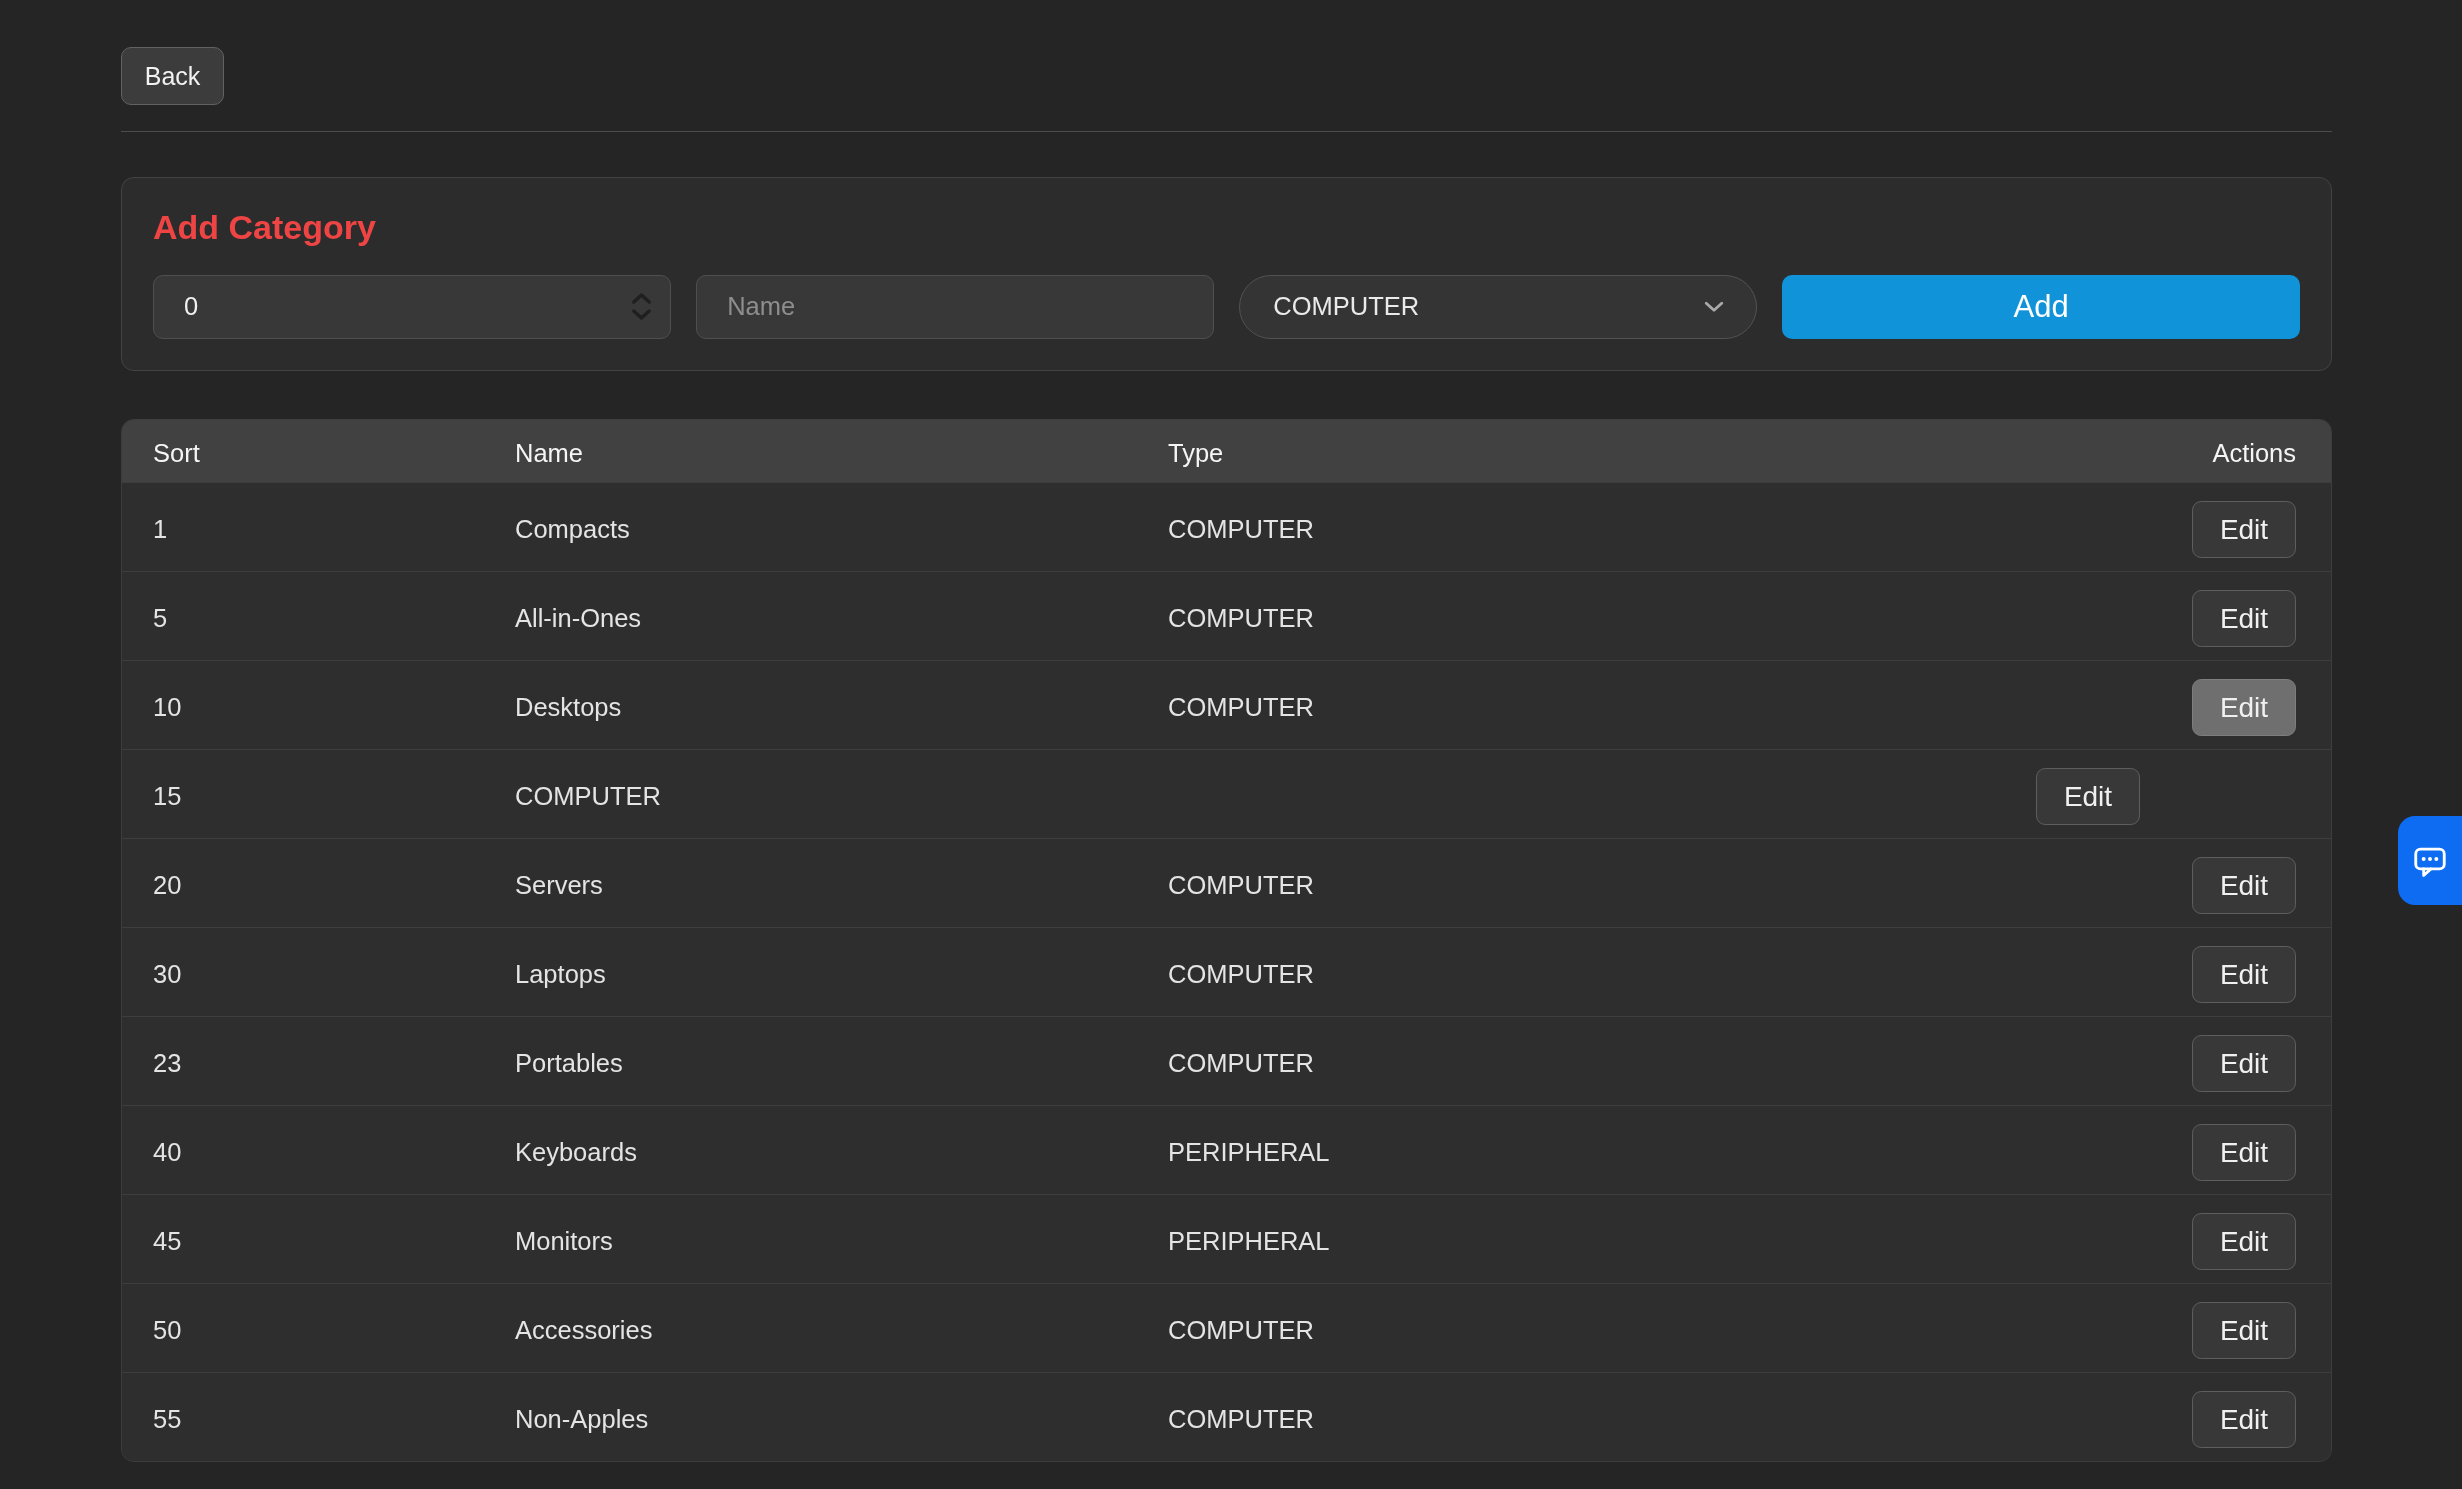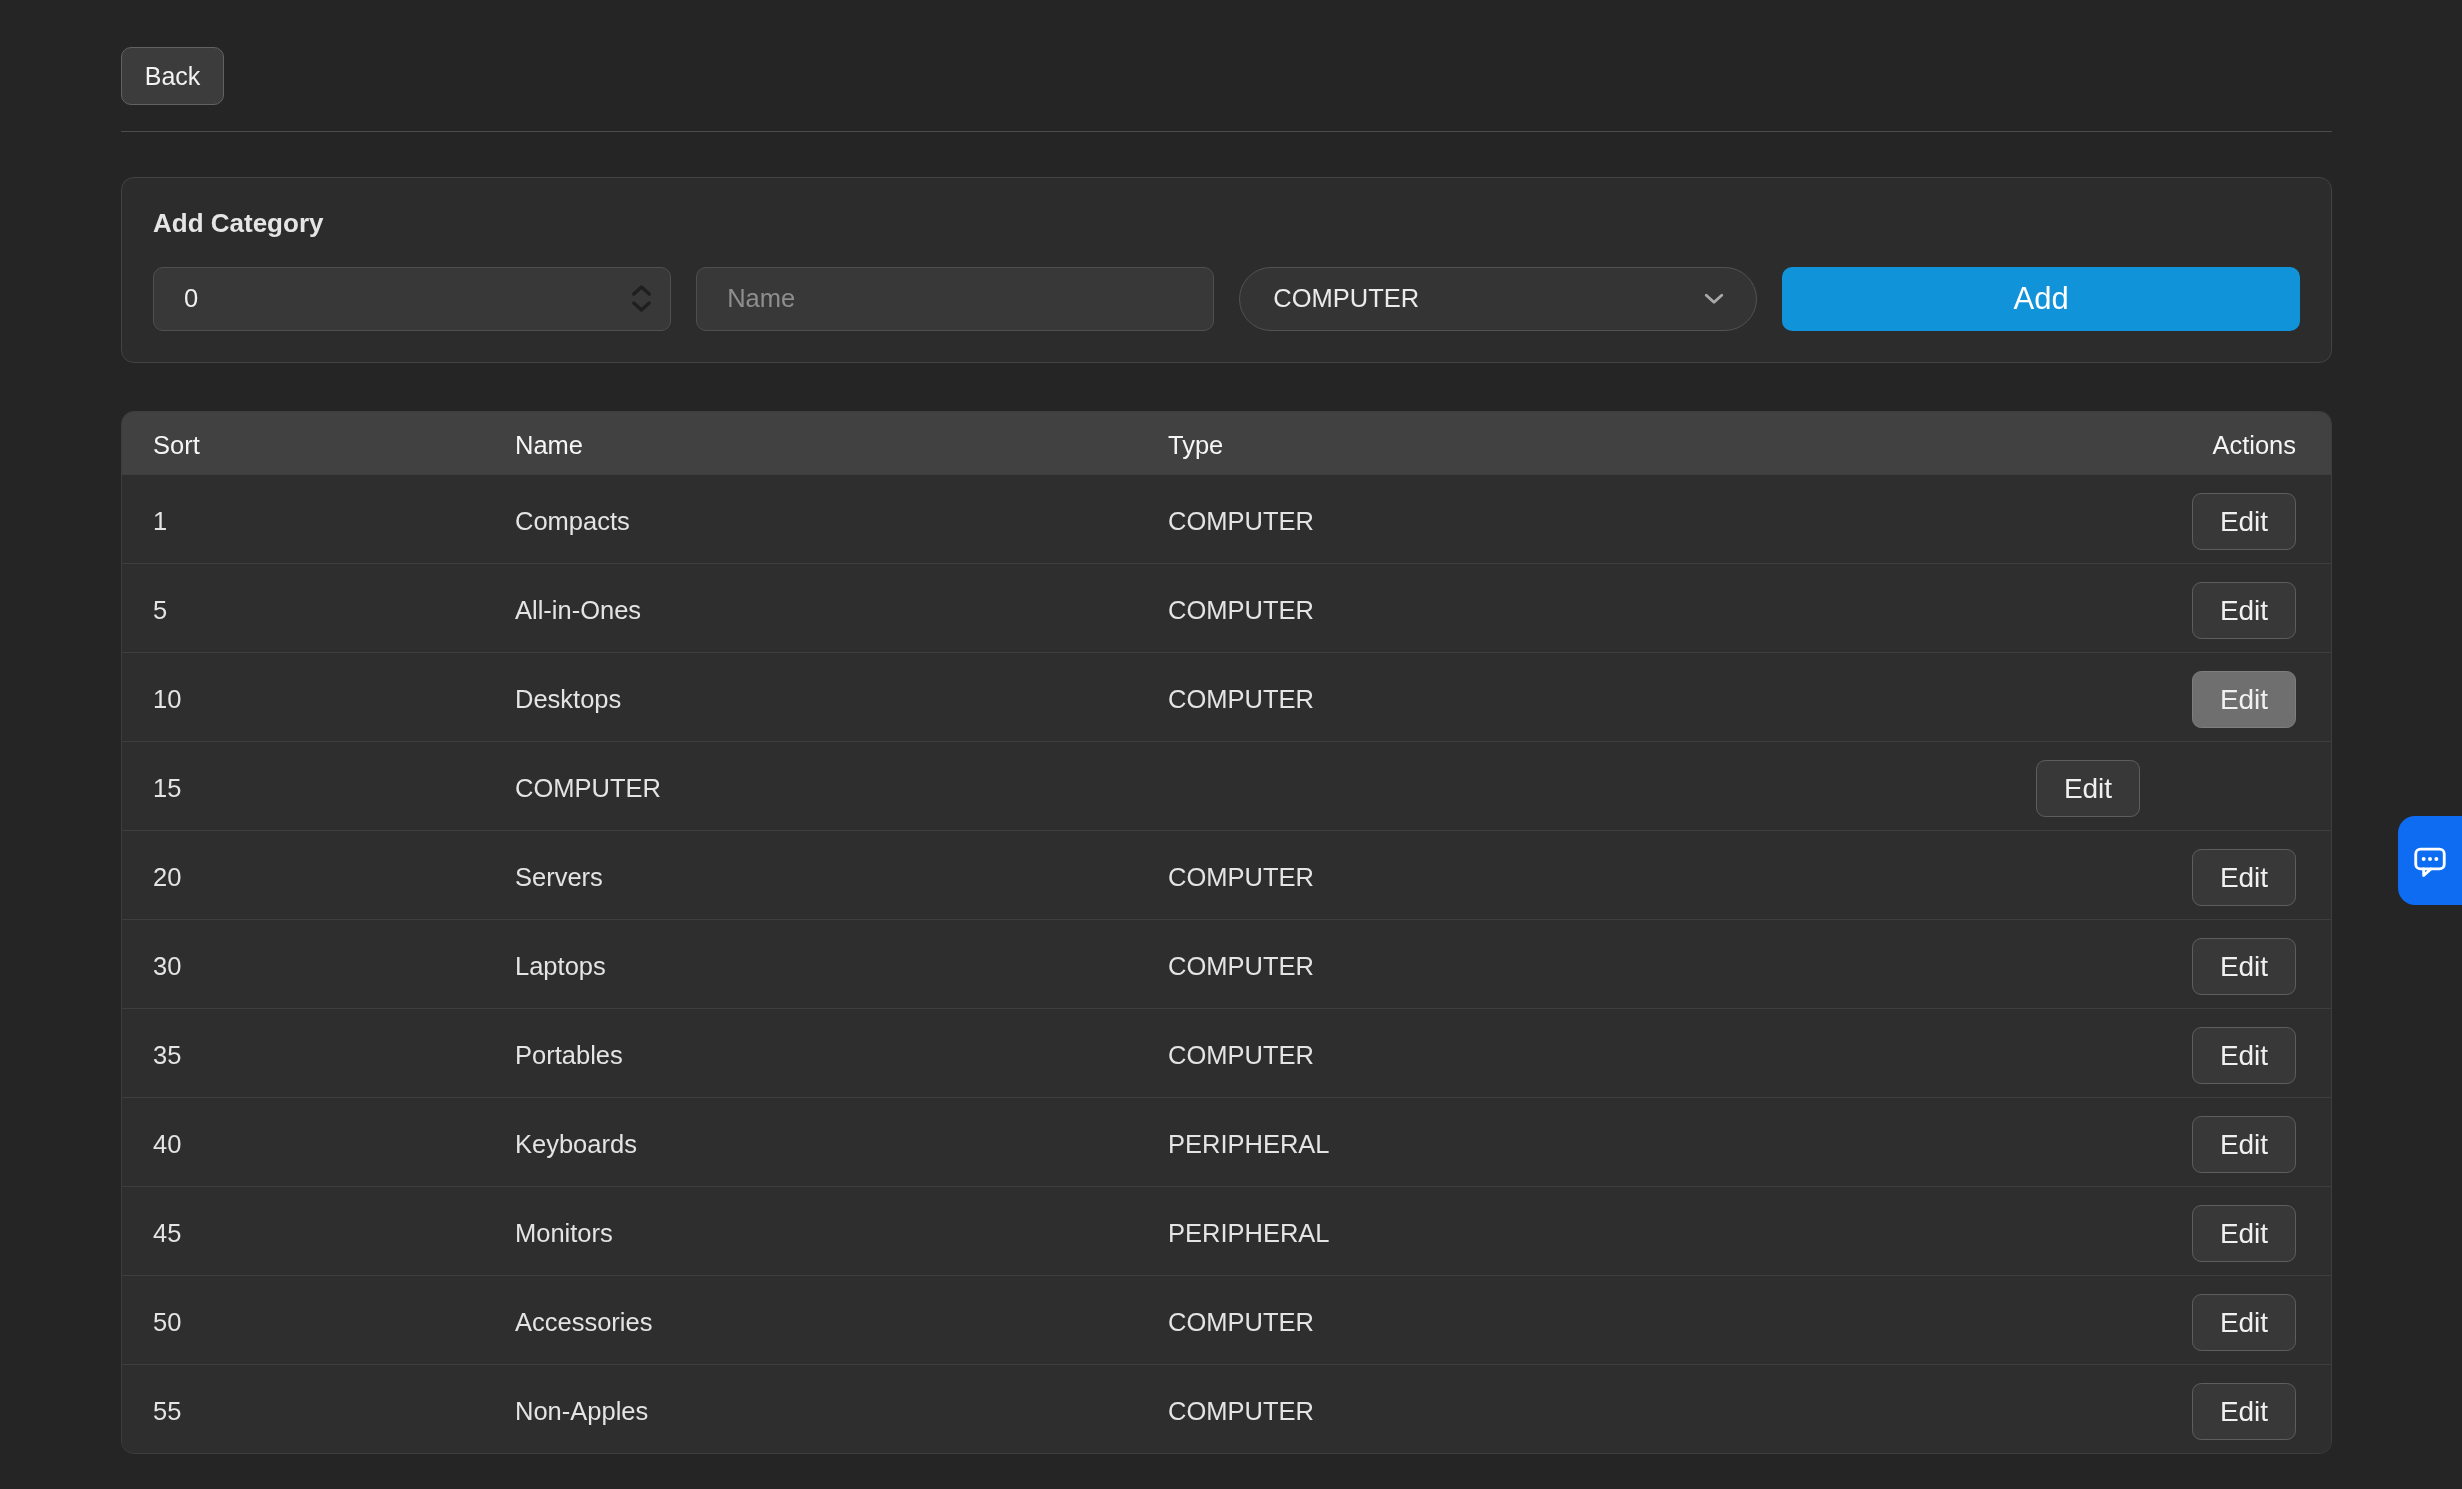--- a/index.html
+++ b/index.html
@@ -28,21 +28,21 @@
   .divider { border: none; border-top: 1.4px solid #4d4d4d; margin-top: 25.5px; }
 
   
   .panel {
     margin-top: 45px;
     background: #2c2c2c;
     border: 1.4px solid #434343;
     border-radius: 12.7px;
     padding: 30px 31px 31px 31px;
   }
-  .panel-heading { font-size: 26px; font-weight: 700; color: #e5e5e5; }
+  .panel-heading { font-size: 34px; font-weight: 700; color: #ef4444; }
   .form-grid {
     margin-top: 28px;
     display: grid; grid-template-columns: repeat(4, 1fr); gap: 25.5px;
     align-items: stretch;
   }
   .field-wrap { position: relative; }
   .text-input {
     width: 100%; height: 64px;
     background: #383838; color: #f0f0f0;
     border: 1.4px solid #4f4f4f; border-radius: 10px;
@@ -207,21 +207,21 @@
         </div>
         <div class="trow">
           <div class="cell-sort">30</div>
           <div class="cell-name">Laptops</div>
           <div class="cell-type">COMPUTER</div>
           <div class="cell-actions">
             <button class="edit-btn">Edit</button>
           </div>
         </div>
         <div class="trow">
-          <div class="cell-sort">35</div>
+          <div class="cell-sort">23</div>
           <div class="cell-name">Portables</div>
           <div class="cell-type">COMPUTER</div>
           <div class="cell-actions">
             <button class="edit-btn">Edit</button>
           </div>
         </div>
         <div class="trow">
           <div class="cell-sort">40</div>
           <div class="cell-name">Keyboards</div>
           <div class="cell-type">PERIPHERAL</div>

